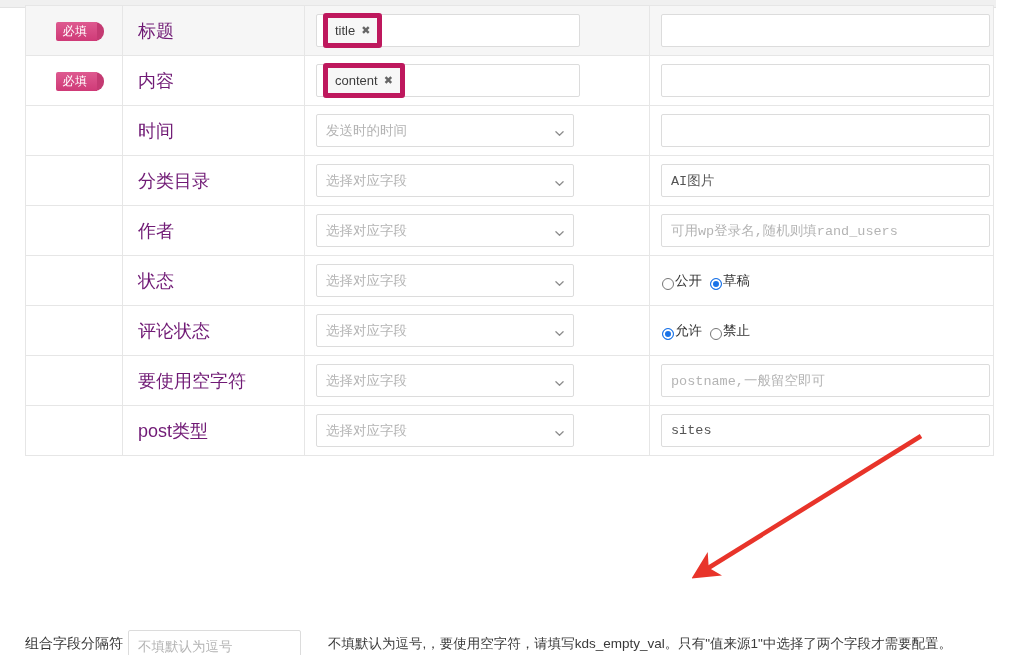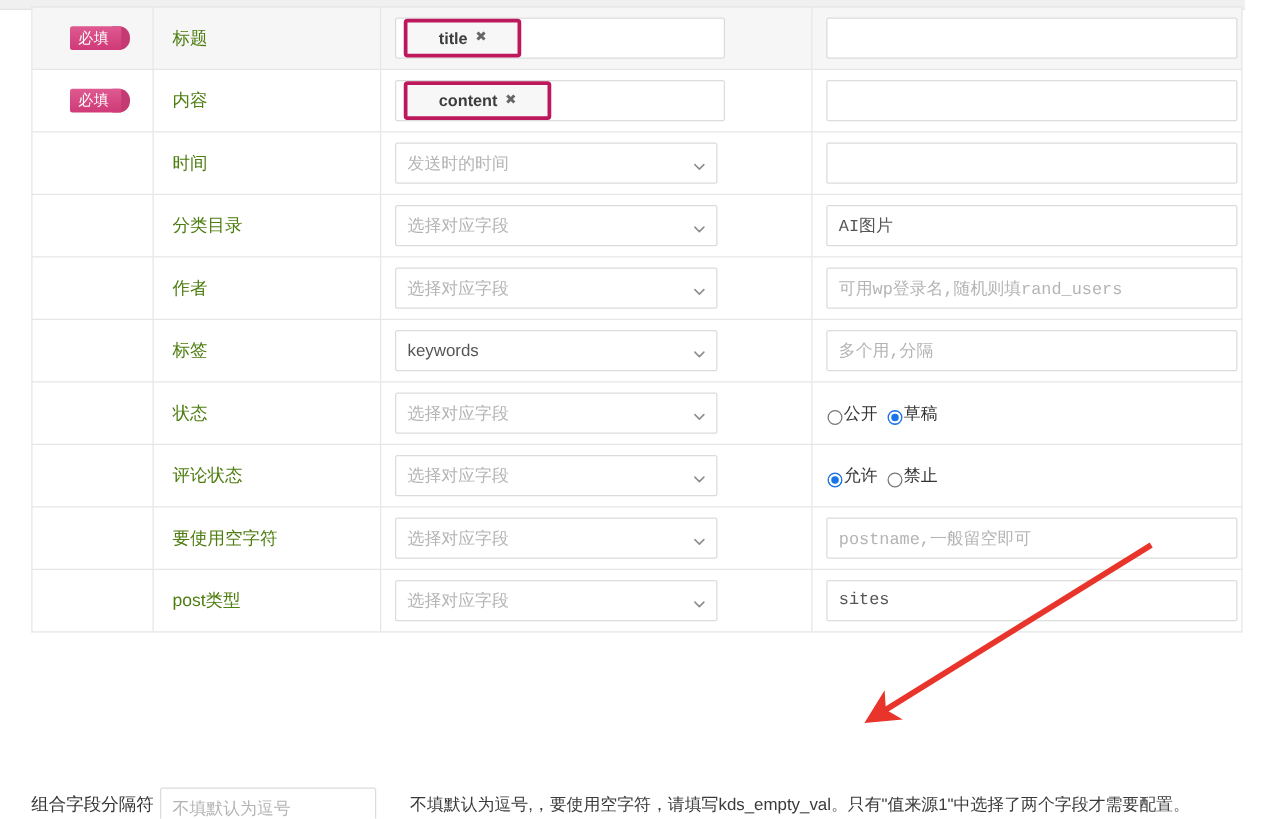--- a/index.html
+++ b/index.html
@@ -49,21 +49,21 @@
   .map-table tr.shaded td { background: #f6f6f6; }
   .map-table tr td { background: #ffffff; }
   .map-table tr.shaded td { background: #f6f6f6; }
 
   .col-req   { width: 97px; }
   .col-label { width: 182px; }
   .col-src   { width: 345px; }
   .col-val   { width: 344px; }
 
   .cell-req  { text-align: center; }
-  .cell-label{ padding-left: 15px !important; font-size: 14px; color: #4d7c0f; }
+  .cell-label{ padding-left: 15px !important; font-size: 18px; color: #701a75; }
   .cell-src  { padding-left: 11px !important; }
   .cell-val  { padding-left: 11px !important; font-family: Liberation Mono, monospace; }
 
   
   .req-badge {
     display: inline-block;
     position: relative;
     background: #d4447e;
     background: linear-gradient(#de5a90, #cf3a77);
     color: #ffffff;
@@ -118,27 +118,26 @@
     height: 9px;
     pointer-events: none;
   }
   .chev svg { display: block; }
 
   
   .chip {
     display: inline-flex;
     align-items: center;
     height: 25px;
-    padding: 0 25px;
-    border: 3px solid #be185d;
+    padding: 0 7px;
+    border: 5px solid #be185d;
     border-radius: 3px;
     background: #f7f7f7;
     font-size: 13px;
     color: #3d3d3d;
-    font-weight: bold;
   }
   .chip .x {
     margin-left: 6px;
     font-size: 11px;
     color: #666;
     line-height: 1;
   }
 
   
   .radio-group {
@@ -315,39 +314,20 @@
             </div>
           </td>
           <td class="cell-val">
             <div class="ctl w-value">
               <span class="ph">可用wp登录名,随机则填rand_users</span>
             </div>
           </td>
         </tr>
         <tr>
           <td class="cell-req"></td>
-          <td class="cell-label"><span>标签</span></td>
-          <td class="cell-src">
-            <div class="ctl w-select">
-              <span class="val">keywords</span>
-              <span class="chev">
-                <svg width="9" height="9" viewBox="0 0 10 10">
-                  <path d="M1 3 L5 7 L9 3" fill="none" stroke="#8d8d8d" stroke-width="1.4" stroke-linecap="round" stroke-linejoin="round"></path>
-                </svg>
-              </span>
-            </div>
-          </td>
-          <td class="cell-val">
-            <div class="ctl w-value">
-              <span class="ph">多个用,分隔</span>
-            </div>
-          </td>
-        </tr>
-        <tr>
-          <td class="cell-req"></td>
           <td class="cell-label"><span>状态</span></td>
           <td class="cell-src">
             <div class="ctl w-select">
               <span class="ph">选择对应字段</span>
               <span class="chev">
                 <svg width="9" height="9" viewBox="0 0 10 10">
                   <path d="M1 3 L5 7 L9 3" fill="none" stroke="#8d8d8d" stroke-width="1.4" stroke-linecap="round" stroke-linejoin="round"></path>
                 </svg>
               </span>
             </div>

